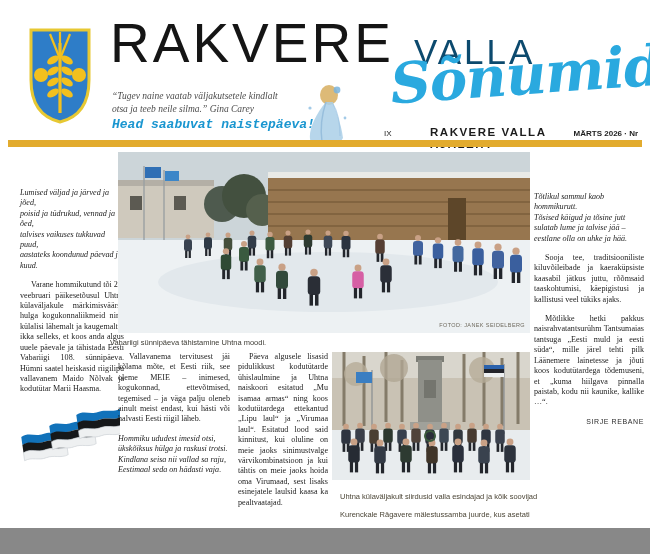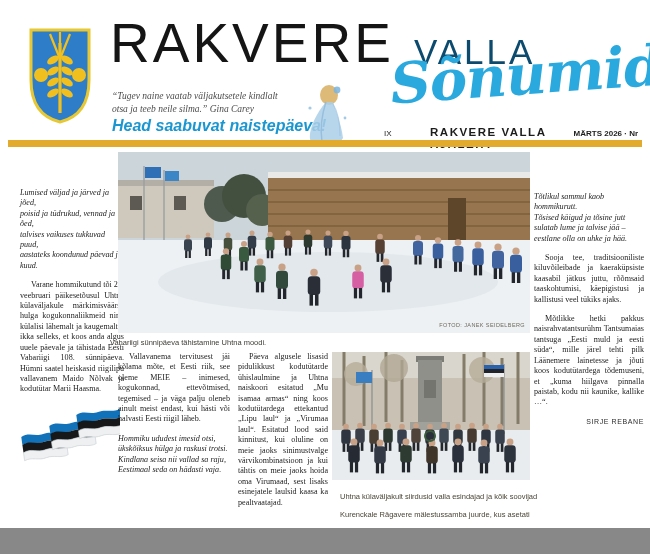--- a/index.html
+++ b/index.html
@@ -20,22 +20,22 @@
   .title-script {
     position:absolute; left:390px; top:46px; font-family:"DejaVu Serif",serif;
     font-style:italic; font-weight:700; font-size:56px; color:#2aa9df;
     line-height:1; transform:rotate(-4deg); letter-spacing:-1px;
   }
   .quote {
     position:absolute; left:112px; top:90px; width:180px; font-size:9.5px;
     font-style:italic; color:#4c4c4c; line-height:12.5px;
   }
   .greeting {
-    position:absolute; left:112px; top:117px; font-family:Liberation Sans, sans-serif;
-    font-style:italic; font-weight:700; font-size:16px; color:#1a96d0;
+    position:absolute; left:112px; top:117px; font-family:Liberation Mono, monospace;
+    font-style:italic; font-weight:700; font-size:13px; color:#1a96d0;
   }
   .illustration { position:absolute; left:296px; top:84px; width:58px; height:62px; }
   .dateline {
     position:absolute; left:384px; top:126px; width:258px; display:flex;
     align-items:baseline; font-family:"Liberation Sans",sans-serif; color:#1c1c1c;
   }
   .dl-vol { font-size:8px; }
   .dl-paper { font-size:11.5px; font-weight:700; letter-spacing:1.5px; margin-left:12px; }
   .dl-issue { margin-left:auto; font-size:8px; font-weight:700; }
   .goldbar { position:absolute; left:8px; top:140px; width:634px; height:7px; background:#e2ab2e; }

